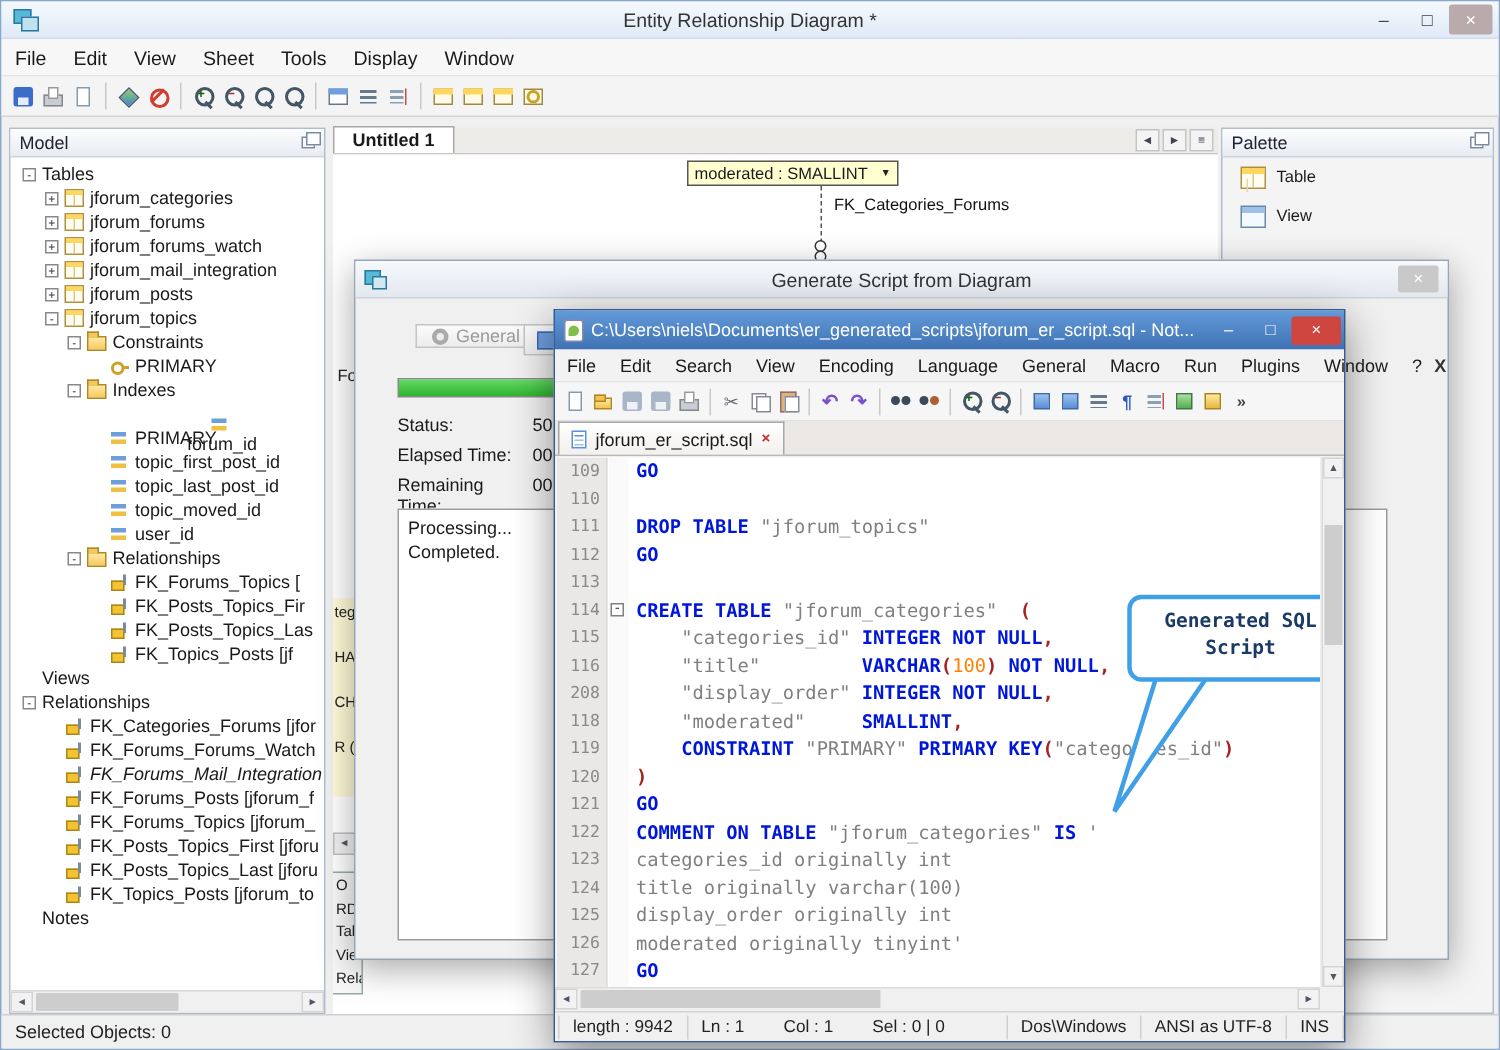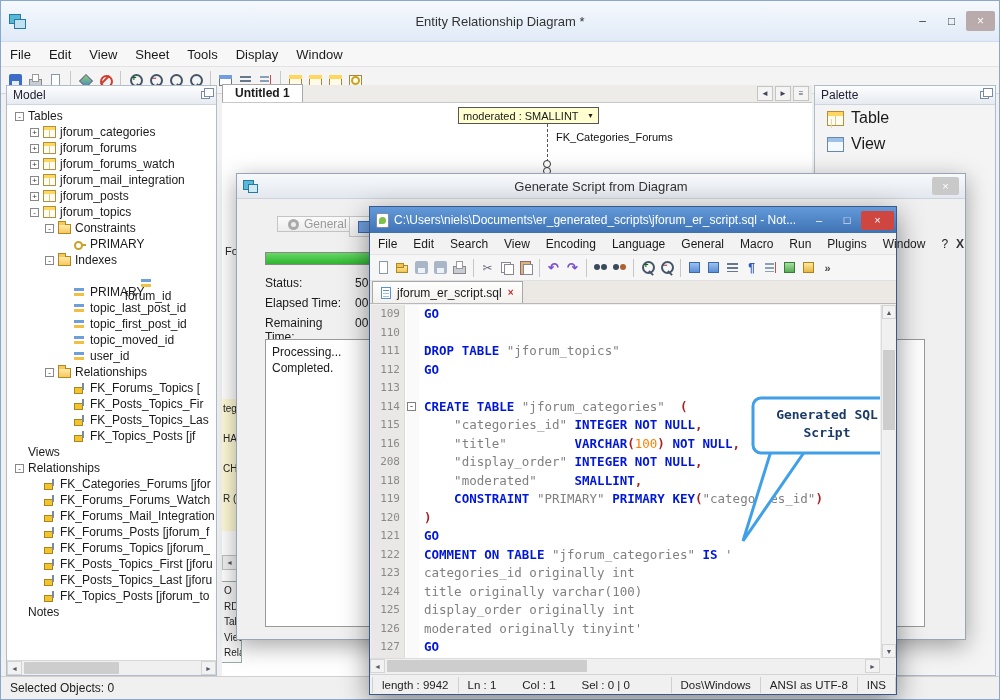--- a/index.html
+++ b/index.html
@@ -1,21 +1,21 @@
 <!DOCTYPE html>
 <html><head>
 <meta charset="utf-8">
 <style>
   *{margin:0;padding:0;box-sizing:border-box;}
   html,body{width:1000px;height:700px;}
   body{position:relative;font-family:"Liberation Sans",sans-serif;background:#e8e8e8;overflow:hidden;color:#1a1a1a;}
 
   
   .win{position:absolute;inset:0;border:1px solid #89a8cc;background:#f0f0f0;}
-  .titlebar{height:41px;background:linear-gradient(#f5f9fd,#e0eaf7);display:flex;align-items:center;padding:0 4px;border-bottom:1px solid #cfdced;position:relative;gap:40px;}
+  .titlebar{height:25px;background:linear-gradient(#f5f9fd,#e0eaf7);display:flex;align-items:center;padding:0 4px;border-bottom:1px solid #cfdced;position:relative;gap:40px;}
   .title-text{position:absolute;left:0;right:0;text-align:center;font-size:13px;color:#333;}
   .winbtns{margin-left:auto;display:flex;z-index:2;}
   .winbtn{width:29px;height:20px;display:flex;align-items:center;justify-content:center;font-size:12px;color:#444;}
   .winbtn.close{background:#b9abab;color:#fff;border-radius:2px;}
   .er-appicon{width:17px;height:16px;position:relative;margin:0 4px;z-index:2;}
   .er-appicon::before{content:"";position:absolute;left:0;top:1px;width:10px;height:8px;background:#58b8d8;border:1px solid #2878a0;}
   .er-appicon::after{content:"";position:absolute;right:0;bottom:0;width:10px;height:8px;background:#bfe2ee;border:1px solid #2878a0;}
 
   .menubar{display:flex;align-items:center;height:25px;background:#f7f7f7;font-size:13px;border-bottom:1px solid #e3e3e3;}
   .menu-item{padding:3px 9px;cursor:default;}
@@ -109,21 +109,21 @@
   .frag{position:absolute;font-size:10px;color:#222;white-space:nowrap;}
   .entity-strip{position:absolute;left:0;top:296px;width:17px;height:132px;background:#fffad6;border-right:1px solid #d8c870;}
   .entity-strip .frag{left:1px;}
   .canv-scrollarrow{position:absolute;left:0;top:452px;width:15px;height:15px;background:#f0f0f0;border:1px solid #c0c0c0;font-size:7px;color:#556;display:flex;align-items:center;justify-content:center;}
   .frag-panel{position:absolute;left:-1px;top:478px;width:21px;height:82px;background:#f8f8f8;border:1px solid #9aa;font-size:10px;line-height:15.5px;padding:1px 0 0 2px;overflow:hidden;color:#222;}
 
   
   .palette{position:absolute;left:813px;top:84px;width:182px;height:591px;background:#f4f4f4;border:1px solid #b0bcc9;}
   .pal-section{height:19px;background:linear-gradient(#fbfbfb,#e4e4e4);border-bottom:1px solid #ccc;display:flex;align-items:center;gap:6px;padding:0 8px;font-size:12px;}
   .pal-minus{width:9px;height:3px;background:#7a8aa0;}
-  .pal-item{display:flex;align-items:center;gap:7px;height:26px;padding:0 12px;font-size:16px;}
+  .pal-item{display:flex;align-items:center;gap:7px;height:26px;padding:0 12px;font-size:11px;}
   .pi{width:17px;height:15px;position:relative;flex:0 0 auto;}
   .pi-table{background:#fffdf0;border:1px solid #b09040;}
   .pi-table::before{content:"";position:absolute;left:0;right:0;top:0;height:4px;background:#ffd75e;}
   .pi-table::after{content:"";position:absolute;left:7px;top:4px;bottom:0;width:1px;background:#d8c890;box-shadow:-4px 3px 0 #e4d8a8;}
   .pi-view{background:#f4f9ff;border:1px solid #6688aa;}
   .pi-view::before{content:"";position:absolute;left:0;right:0;top:0;height:4px;background:#9fc0e8;}
 
   
   .dialog{position:absolute;left:235px;top:172px;width:730px;height:467px;background:#f0f0f0;border:1px solid #97a5b5;box-shadow:0 6px 22px rgba(0,0,0,.35);}
   .dlg-titlebar{height:25px;background:linear-gradient(#f7f9fb,#e3e8ef);border-bottom:1px solid #ccd3dc;display:flex;align-items:center;padding:0 6px;position:relative;}
@@ -302,26 +302,26 @@
           <span class="tlabel">forum_id</span>
         </div>
         <div class="trow" style="padding-left: 53px;">
           <span class="texp none"></span>
           <span class="ticon ti-index"></span>
           <span class="tlabel">PRIMARY</span>
         </div>
         <div class="trow" style="padding-left: 53px;">
           <span class="texp none"></span>
           <span class="ticon ti-index"></span>
+          <span class="tlabel">topic_first_post_id</span>
+        </div>
+        <div class="trow" style="padding-left: 53px;">
+          <span class="texp none"></span>
+          <span class="ticon ti-index"></span>
           <span class="tlabel">topic_last_post_id</span>
-        </div>
-        <div class="trow" style="padding-left: 53px;">
-          <span class="texp none"></span>
-          <span class="ticon ti-index"></span>
-          <span class="tlabel">topic_first_post_id</span>
         </div>
         <div class="trow" style="padding-left: 53px;">
           <span class="texp none"></span>
           <span class="ticon ti-index"></span>
           <span class="tlabel">topic_moved_id</span>
         </div>
         <div class="trow" style="padding-left: 53px; text-align: right;">
           <span class="texp none"></span>
           <span class="ticon ti-index"></span>
           <span class="tlabel">user_id</span>
@@ -362,21 +362,21 @@
         <div class="trow" style="padding-left: 23px;">
           <span class="texp none"></span>
           <span class="ticon ti-fk"></span>
           <span class="tlabel">FK_Categories_Forums [jfor</span>
         </div>
         <div class="trow" style="padding-left: 23px;">
           <span class="texp none"></span>
           <span class="ticon ti-fk"></span>
           <span class="tlabel">FK_Forums_Forums_Watch</span>
         </div>
-        <div class="trow" style="padding-left: 23px;">
+        <div class="trow" style="padding-left: 23px; font-style: italic;">
           <span class="texp none"></span>
           <span class="ticon ti-fk"></span>
           <span class="tlabel">FK_Forums_Mail_Integration</span>
         </div>
         <div class="trow" style="padding-left: 23px;">
           <span class="texp none"></span>
           <span class="ticon ti-fk"></span>
           <span class="tlabel">FK_Forums_Posts [jforum_f</span>
         </div>
         <div class="trow" style="padding-left: 23px;">

